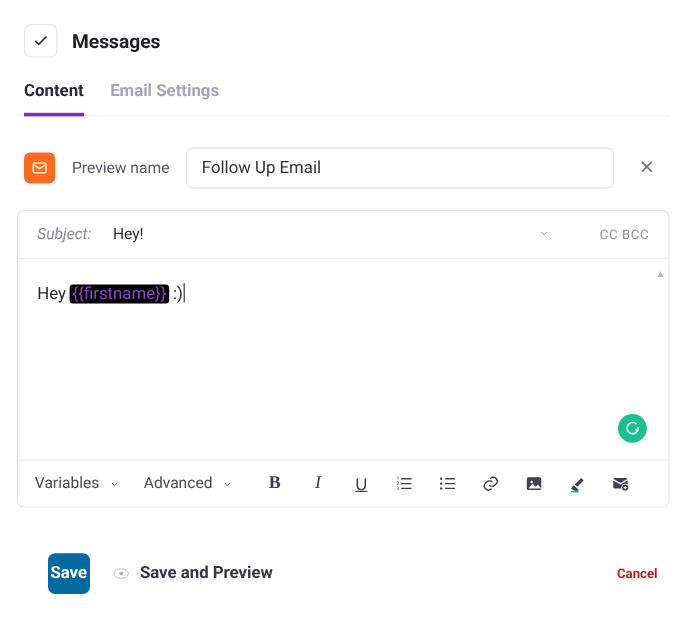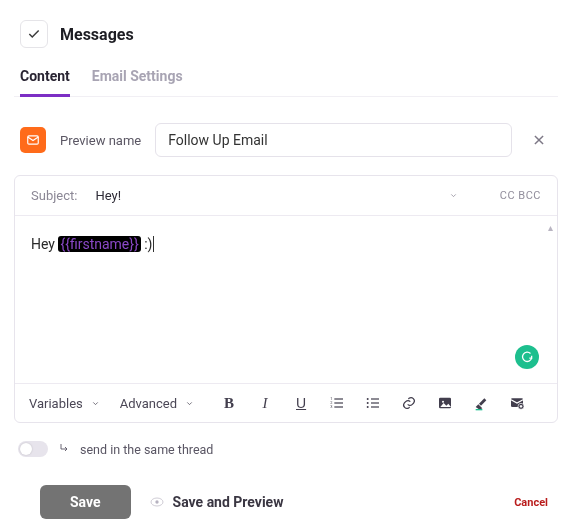--- a/index.html
+++ b/index.html
@@ -14,21 +14,21 @@
   .tab.active { color:#2a2533; border-bottom-color:#7c2fc4; }
   .name-row { display:flex; align-items:center; gap:14px; padding: 26px 6px 18px 6px; }
   .mail-icon { width:26px; height:26px; background:#ff6b1a; border-radius:5px; display:flex; align-items:center; justify-content:center;}
   .mail-icon svg { width:14px; height:14px; stroke:#fff; fill:none; stroke-width:2;}
   .name-label { font-size:13px; color:#5b5764;}
   .name-input { flex:1; height:34px; border:1px solid #e5e2ea; border-radius:6px; padding: 0 12px; font-size:14px; color:#333; outline:none;}
   .close-x { color:#7d7886; font-size:18px; padding:4px 6px; cursor:pointer;}
   .close-x svg{ width:14px; height:14px; stroke:#7d7886; stroke-width:2.5;}
   .editor-card { border:1px solid #e7e4ec; border-radius:6px; margin: 0 0 12px 0;}
   .subject-row { display:flex; align-items:center; gap:18px; padding:12px 16px; border-bottom:1px solid #edeaf1; font-size:13px;}
-  .subject-label { color:#8b8795;}
+  .subject-label { color:#8b8795;font-style:italic;}
   .subject-value { color:#2e2b36; flex:0 0 auto;}
   .subject-spacer { flex:1;}
   .chevron-small svg{ width:9px; height:9px; stroke:#8a8694; stroke-width:2; fill:none;}
   .ccbcc { color:#928e9c; font-size:11px; letter-spacing:0.5px;}
   .body-area { position:relative; height:168px; padding:20px 16px; font-size:14px; color:#2a2a2a; border-bottom:1px solid #edeaf1;}
   .body-text { display:inline;}
   .token { background:#000000; color:#8a48c7; border-radius:3px; padding:0 2px;}
   .cursor { display:inline-block; width:1px; height:16px; background:#333; vertical-align:-3px; margin-left:1px;}
   .grammarly { position:absolute; right:18px; bottom:14px; width:24px; height:24px; border-radius:50%; background:#1dbf8e; display:flex; align-items:center; justify-content:center;}
   .grammarly svg{ width:14px; height:14px; stroke:#fff; fill:none; stroke-width:2.2;}
@@ -40,21 +40,21 @@
   .tb-icons .ico{ width:18px; height:18px; display:flex; align-items:center; justify-content:center; color:#423e4d; cursor:pointer;}
   .tb-icons svg{ width:16px; height:16px; stroke:#423e4d; fill:none; stroke-width:1.8;}
   .ico.bold{ font-weight:700; font-family:Georgia,serif; font-size:15px;}
   .ico.italic{ font-style:italic; font-family:Georgia,serif; font-size:15px;}
   .ico.under{ text-decoration:underline; font-family:Arial; font-size:14px;}
   .thread-row{ display:flex; align-items:center; gap:10px; padding:6px 4px 2px 4px; font-size:12.5px; color:#5a5664;}
   .toggle{ width:30px; height:16px; border-radius:10px; background:#e7e4ec; position:relative; cursor:pointer;}
   .toggle::after{ content:""; position:absolute; left:2px; top:2px; width:12px; height:12px; background:#fff; border-radius:50%; box-shadow:0 0 2px rgba(0,0,0,.2);}
   .reply-arrow svg{ width:12px;height:12px; stroke:#5a5664; fill:none; stroke-width:1.8;}
   .footer{ display:flex; align-items:center; gap:18px; padding:26px 10px 18px 26px;}
-  .btn-save{ background:#737373; color:#fff; border:none; border-radius:6px; padding:9px 30px; font-weight:700; font-size:14px; cursor:pointer;}
+  .btn-save{ background:#0369a1; color:#fff; border:none; border-radius:6px; padding:9px 2px; font-weight:700; font-size:14px; cursor:pointer;}
   .btn-ghost{ display:flex; align-items:center; gap:8px; color:#3a3642; font-weight:700; font-size:14px; cursor:pointer;}
   .btn-ghost svg{ width:16px;height:16px; stroke:#b6b2c0; fill:#b6b2c0;}
   .footer-spacer{ flex:1;}
   .btn-cancel{ color:#b91c1c; font-weight:700; font-size:11px; cursor:pointer;}
 </style>
 </head>
 <body>
 
 <div class="panel">
 
@@ -175,28 +175,20 @@
               <polyline points="3 7 12 12 21 7" stroke="#fff"></polyline>
               <circle cx="18" cy="17" r="4.5" fill="#423e4d" stroke="#fff" stroke-width="1"></circle>
               <line x1="18" y1="15" x2="18" y2="19" stroke="#fff"></line>
               <line x1="16" y1="17" x2="20" y2="17" stroke="#fff"></line>
             </svg>
         </div>
       </div>
     </div>
   </div>
 
-  <div class="thread-row">
-    <div class="toggle"></div>
-    <span class="reply-arrow"><svg viewBox="0 0 24 24">
-          <polyline points="6 4 6 14 18 14"></polyline>
-          <polyline points="14 10 18 14 14 18"></polyline>
-        </svg></span>
-    <span>send in the same thread</span>
-  </div>
 
   <div class="footer">
     <button class="btn-save">Save</button>
     <div class="btn-ghost">
       <svg viewBox="0 0 24 24">
           <ellipse cx="12" cy="12" rx="9" ry="6" fill="none" stroke="#b6b2c0"></ellipse>
           <circle cx="12" cy="12" r="2.5" fill="#b6b2c0" stroke="none"></circle>
         </svg>
       <span>Save and Preview</span>
     </div>

